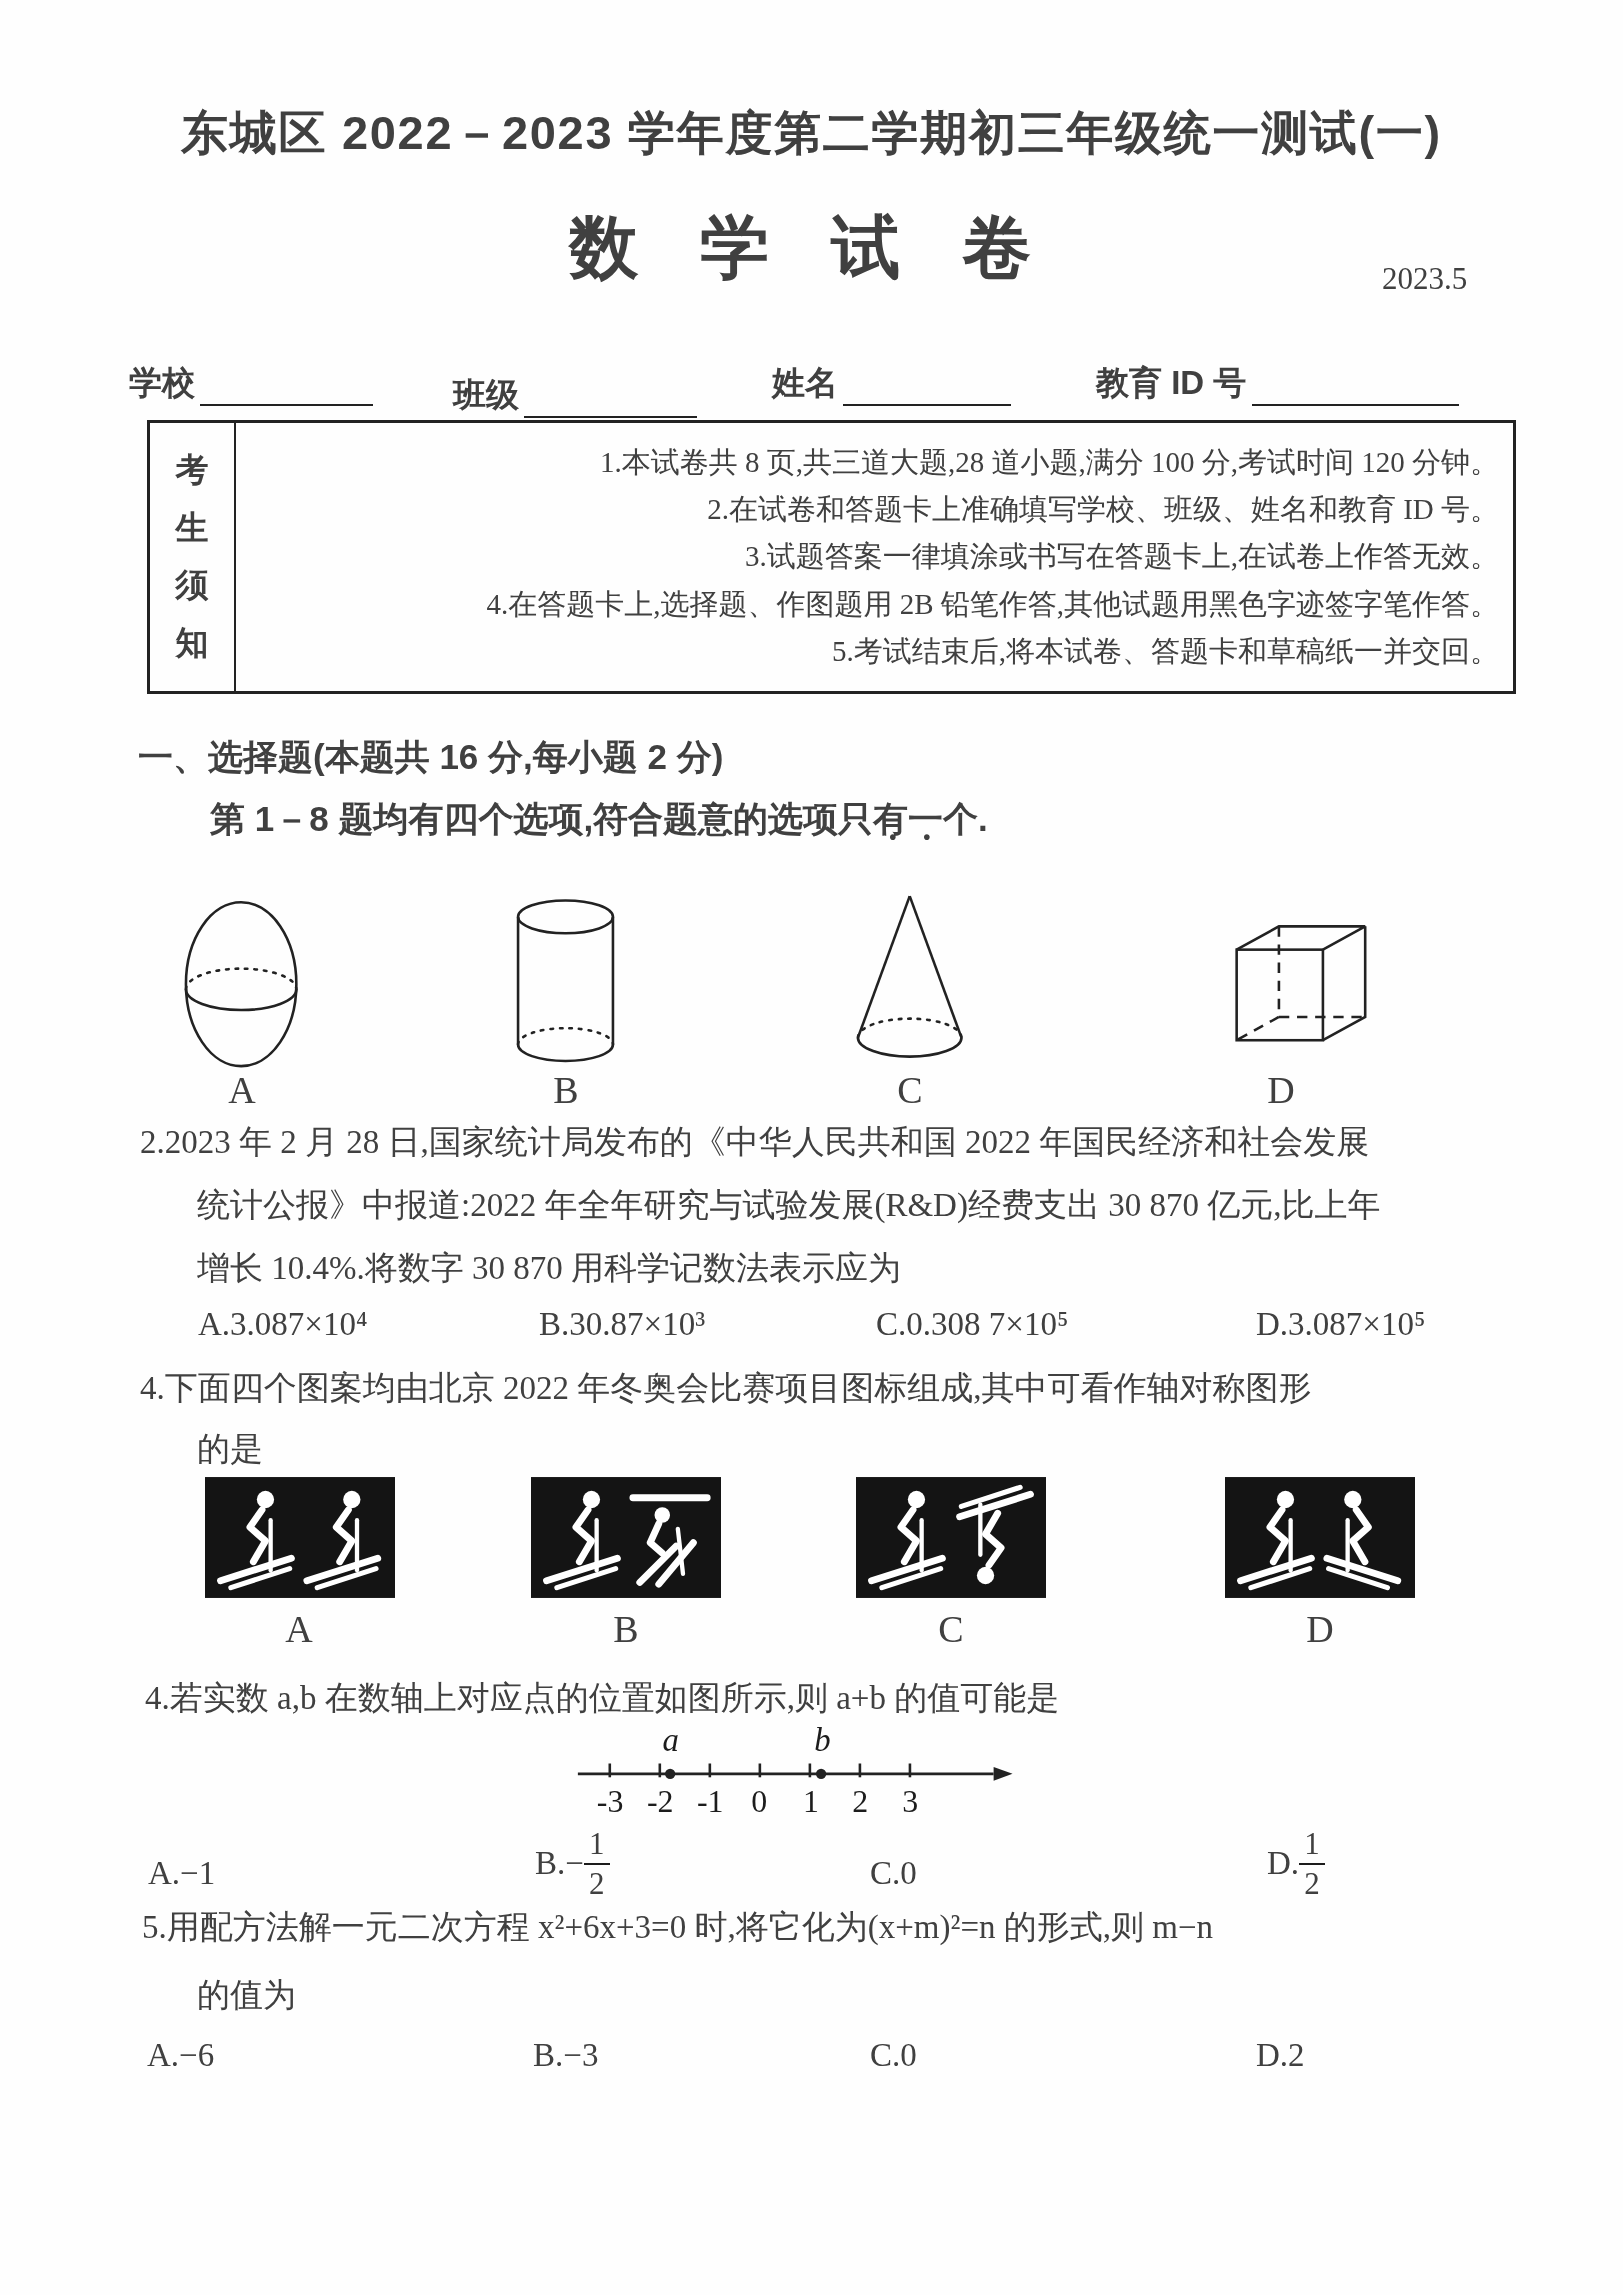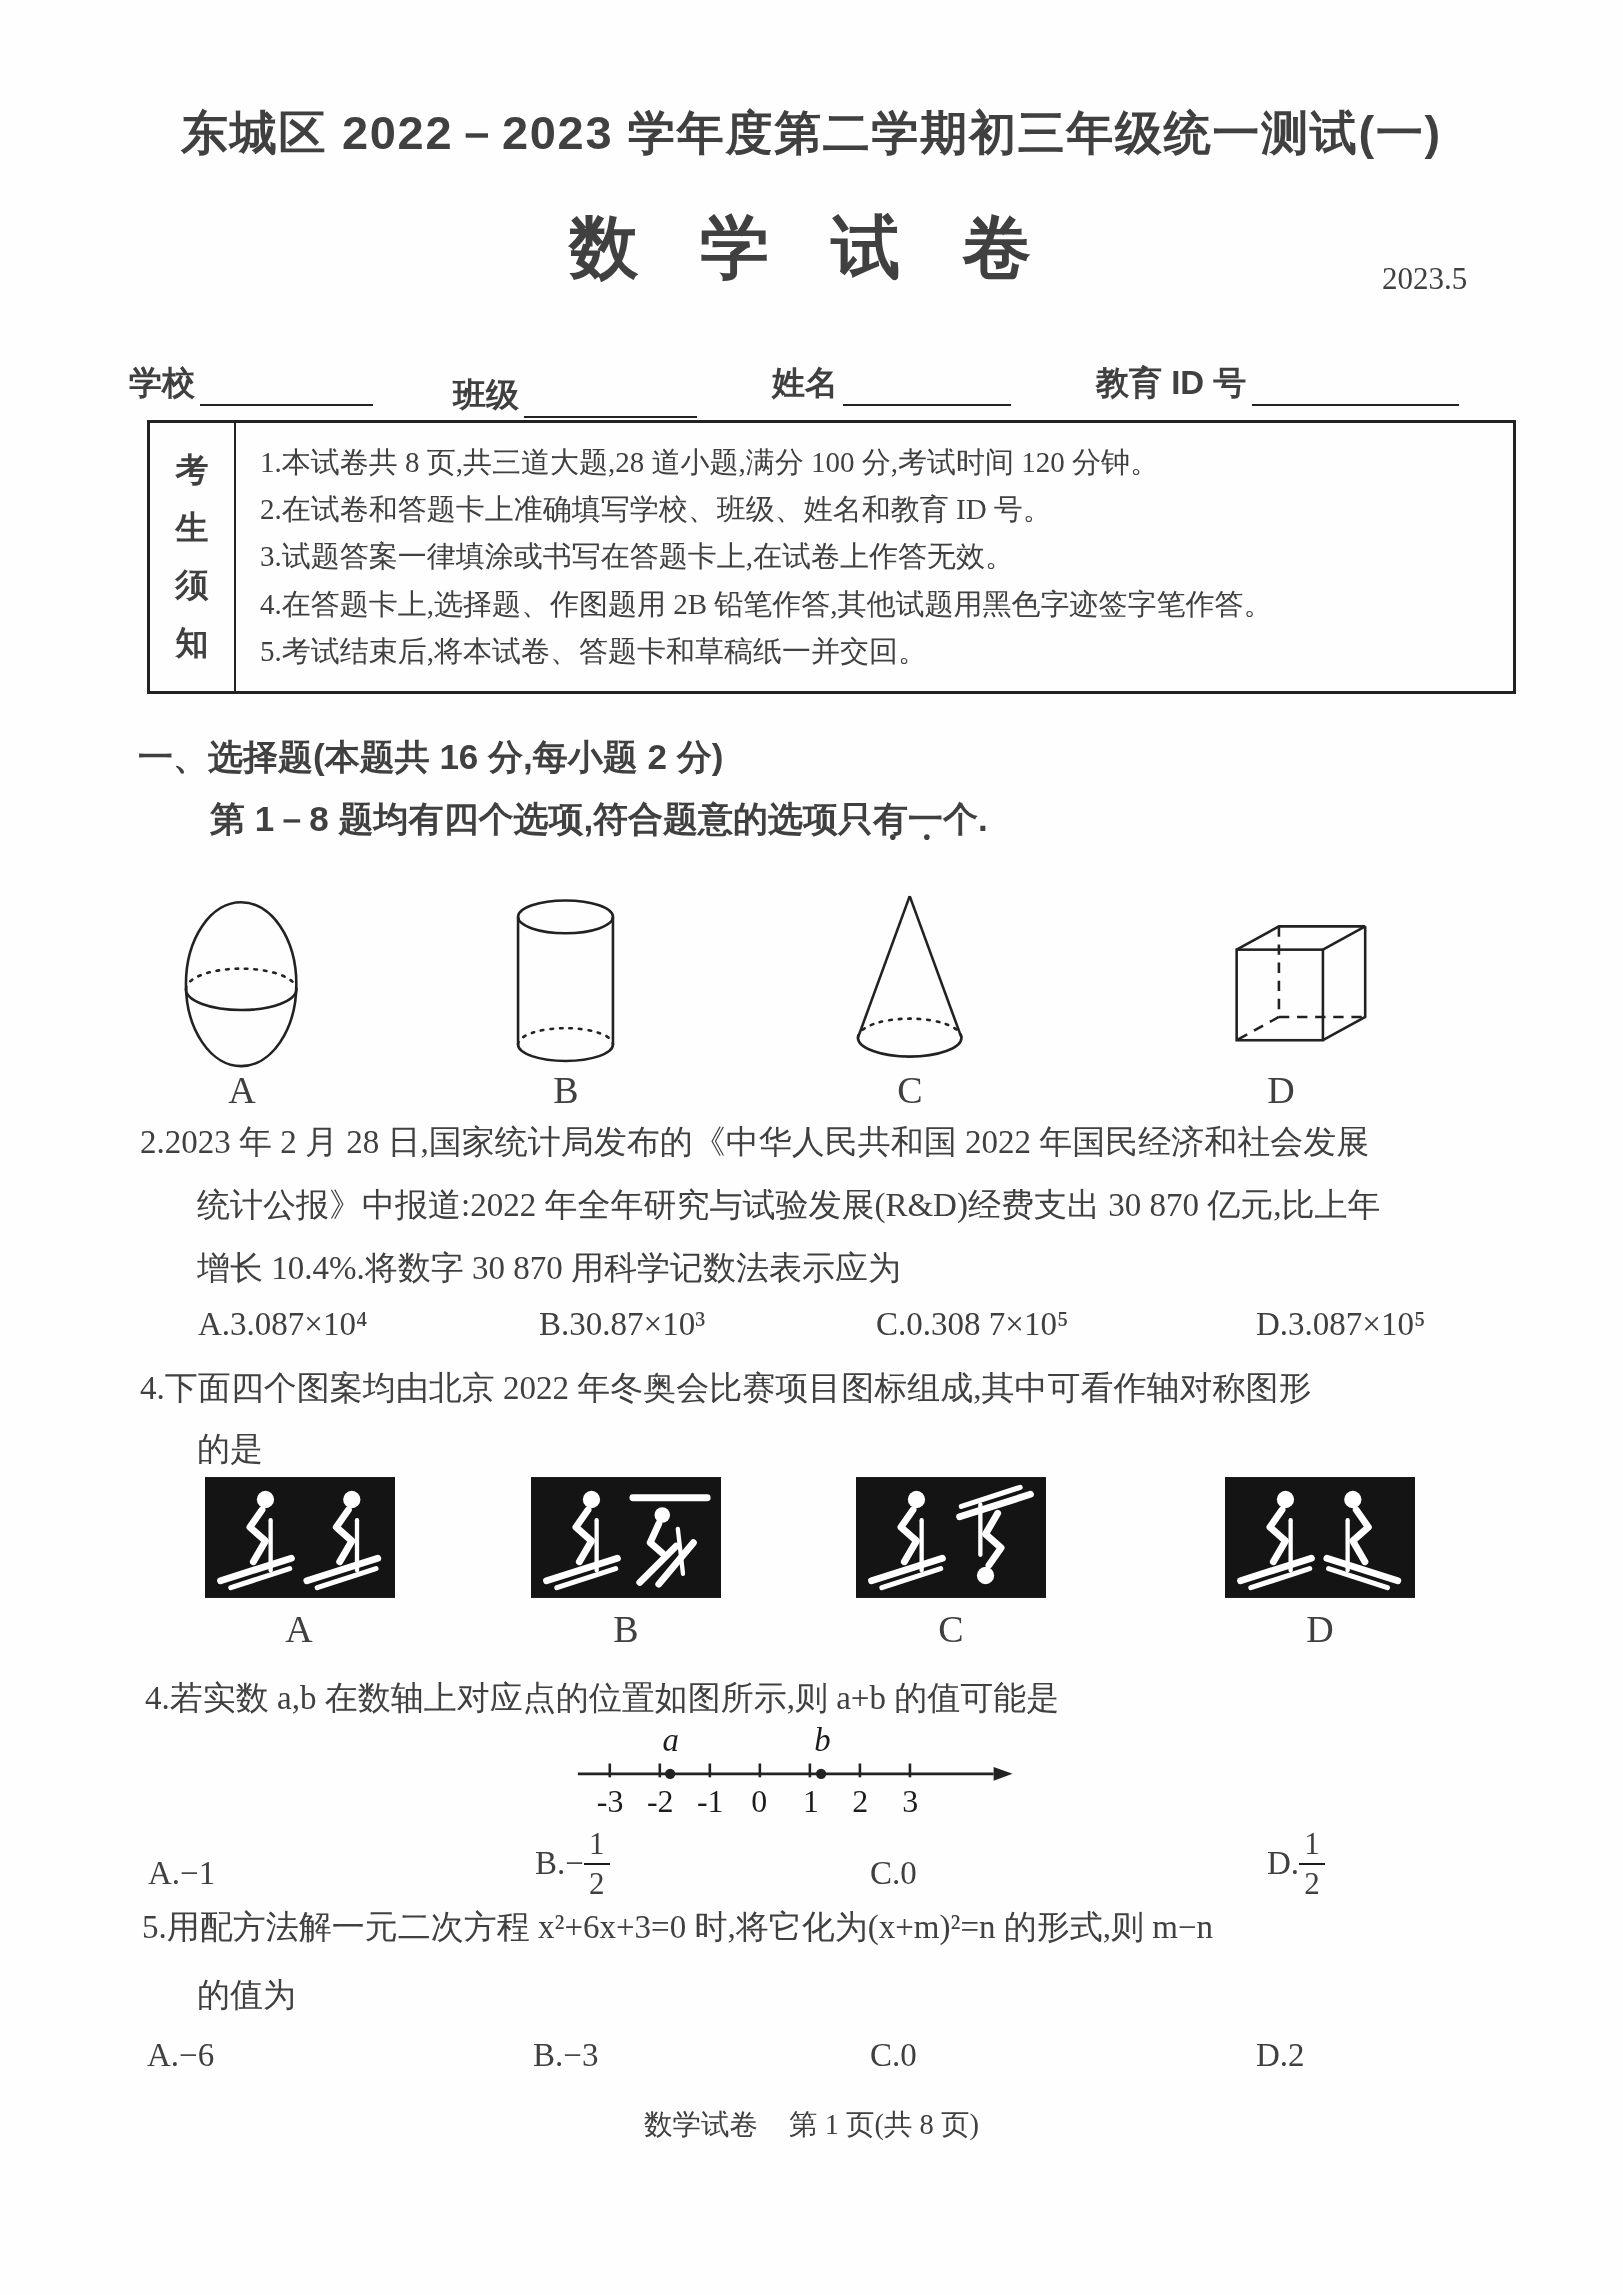--- a/index.html
+++ b/index.html
@@ -11,21 +11,21 @@
   .hei{font-family:"Liberation Sans",sans-serif;font-weight:bold;}
   .header-title{top:102px;left:0;width:100%;text-align:center;font-size:47px;letter-spacing:1.7px;}
   .exam-title{top:202px;left:0;width:100%;text-align:center;font-size:69px;letter-spacing:22.4px;font-weight:bold;font-family:"Liberation Serif",serif;}
   .exam-date{top:261px;left:1382px;font-size:31px;}
   .info-row .label{font-size:33px;font-weight:bold;font-family:"Liberation Sans",sans-serif;}
   .fill-line{display:inline-block;border-bottom:2.6px solid #222;height:36px;vertical-align:bottom;margin-left:5.2px;}
   .notice-box{left:147px;top:420px;width:1369px;height:274px;border:3.5px solid #222;display:flex;box-sizing:border-box;}
   .notice-side{width:86px;border-right:2.6px solid #222;display:flex;flex-direction:column;justify-content:space-evenly;align-items:center;padding:12px 0;box-sizing:border-box;}
   .notice-side span{font-size:33px;font-weight:bold;font-family:"Liberation Sans",sans-serif;}
   .notice-items{flex:1;display:flex;flex-direction:column;justify-content:space-evenly;padding:8.6px 14px 8.6px 24px;box-sizing:border-box;}
-  .notice-items div{font-size:29px;line-height:1.15;}
+  .notice-items div{font-size:29px;line-height:1.15;text-align:right;}
   .sec-head{font-size:35px;}
   .stem{font-size:33px;}
   .opt-label{font-size:33px;}
   .opt-val{font-size:33px;}
   .q1-label,.q3-label{font-size:38px;transform:translateX(-50%);}
   .picto{position:absolute;top:1477px;width:190px;height:121px;}
   .frac{display:inline-block;vertical-align:middle;text-align:center;line-height:1;}
   .frac .num{display:block;font-size:31px;padding:0 5.2px 3.5px;}
   .frac .den{display:block;font-size:31px;border-top:2.6px solid #1c1c1c;padding:3.5px 5.2px 0;}
   .opt-flex{display:flex;align-items:center;font-size:33px;}
@@ -246,18 +246,15 @@
   </div>
   <div class="abs opt-flex" style="left:870px;top:2037px;">
     <span class="opt-label">C.</span>
       <span class="opt-val">0</span>
   </div>
   <div class="abs opt-flex" style="left:1256px;top:2037px;">
     <span class="opt-label">D.</span>
       <span class="opt-val">2</span>
   </div>
 
-  <div class="abs footer">
-    <span>数学试卷</span><span>第 1 页(共 8 页)</span>
-  </div>
 
 </div>
 
 
 </body></html>

